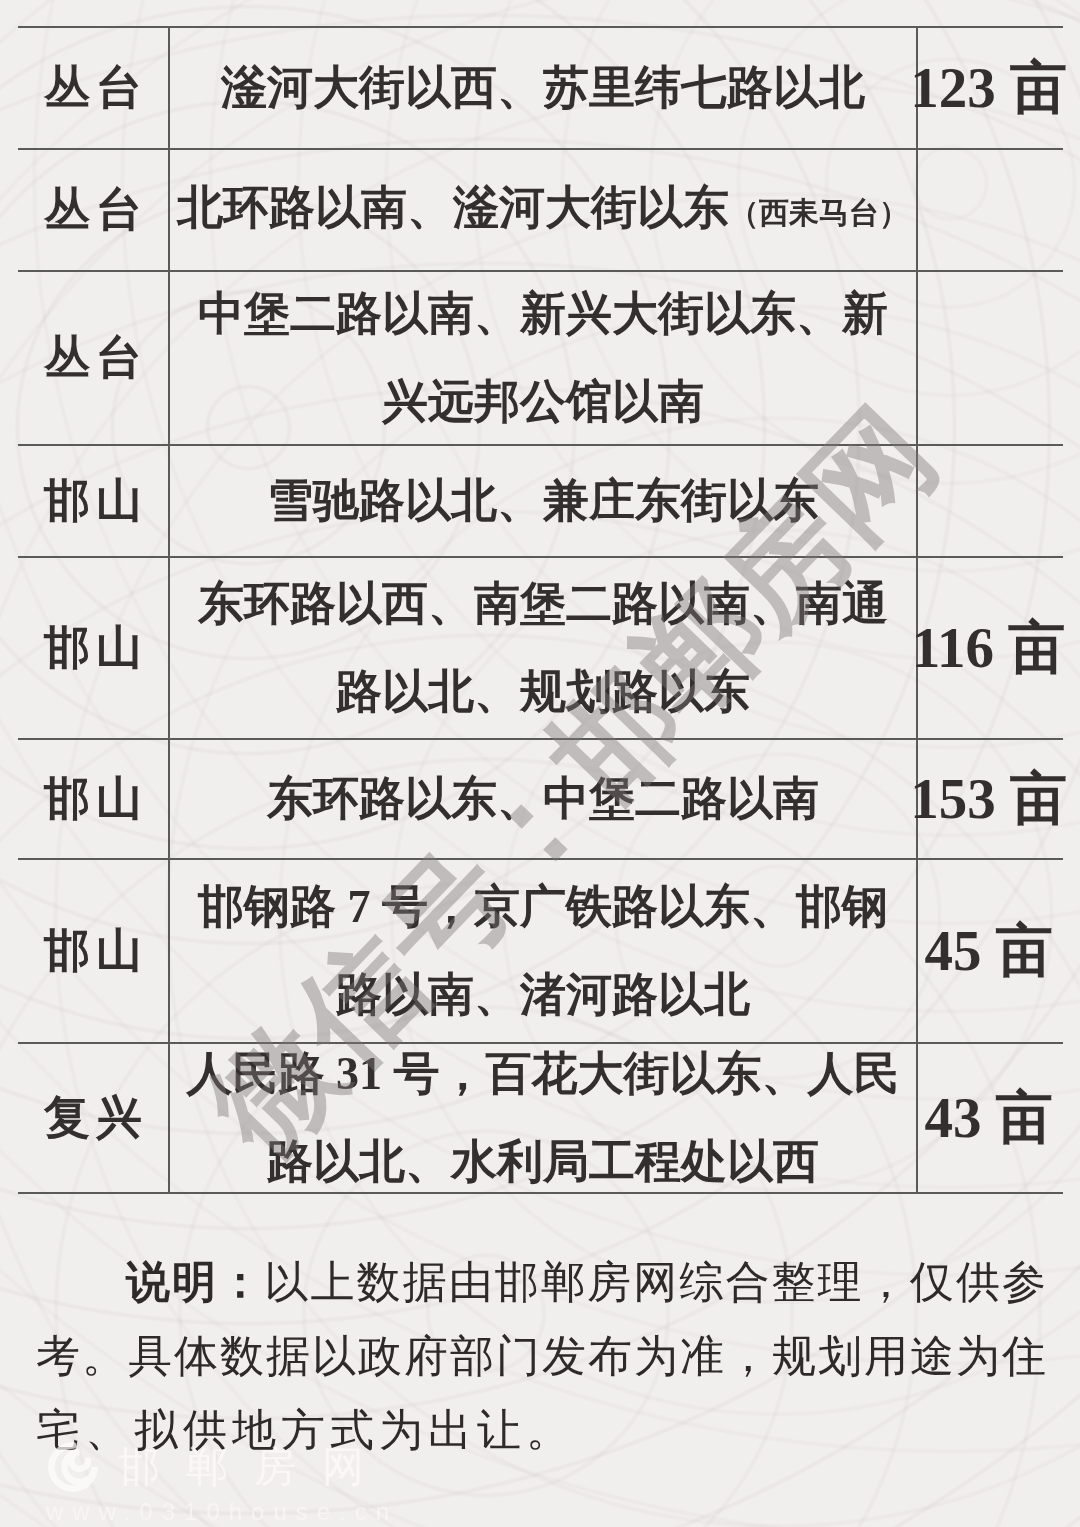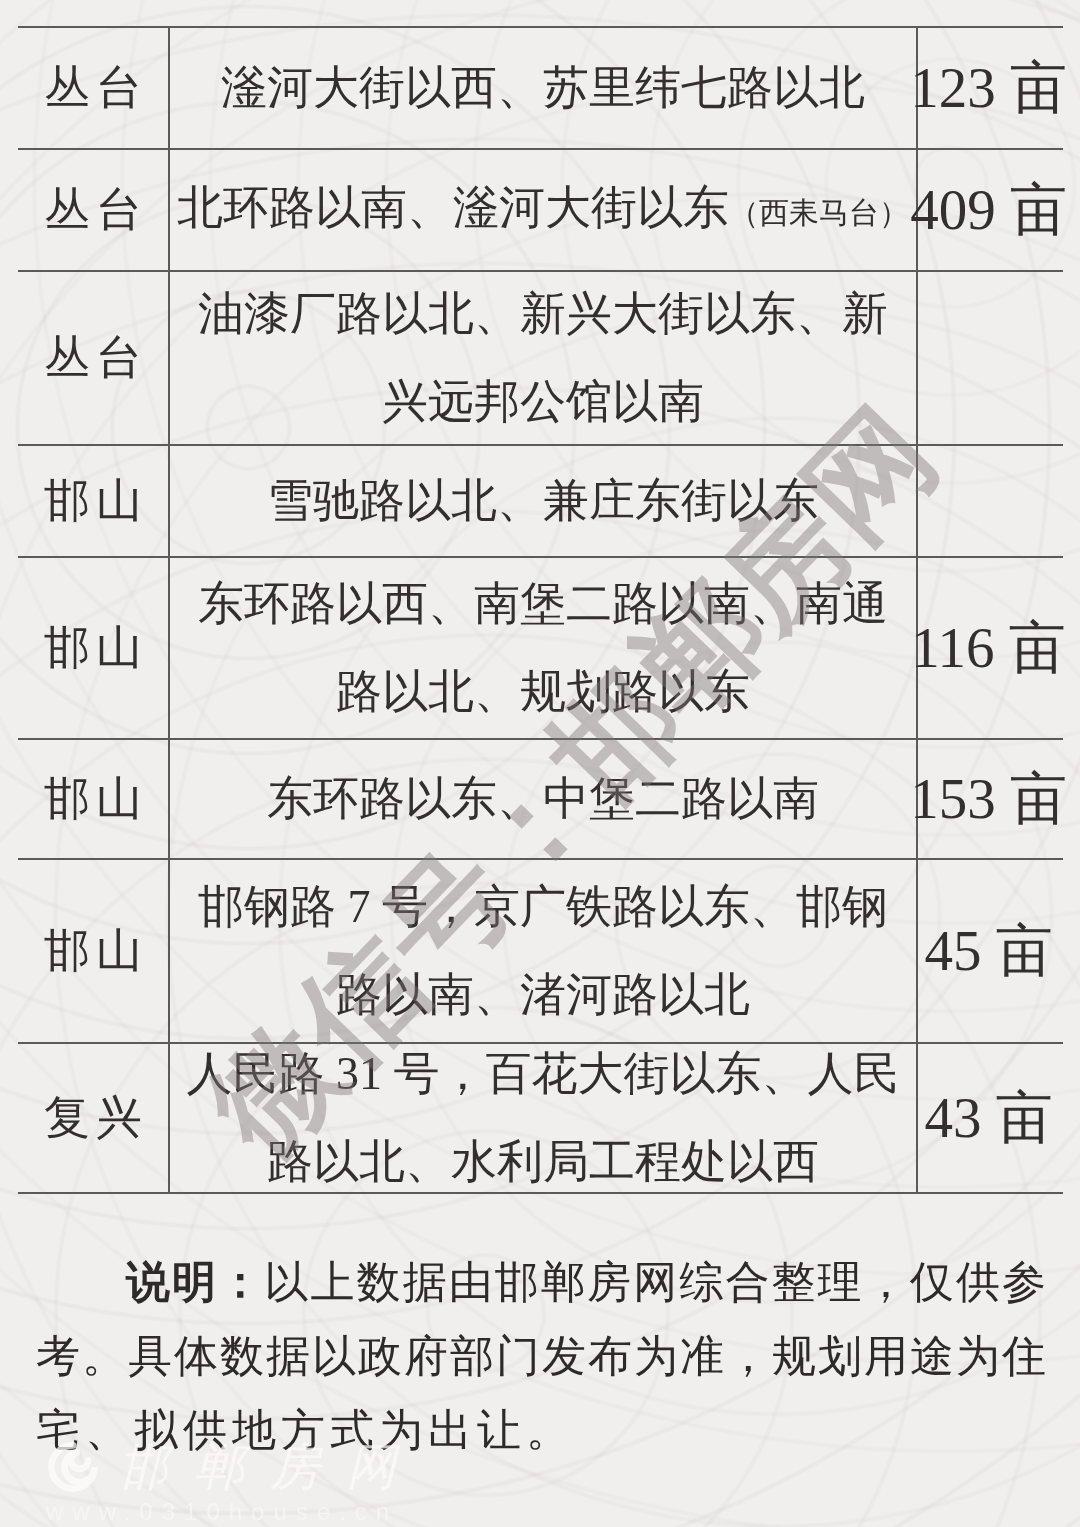--- a/index.html
+++ b/index.html
@@ -19,20 +19,21 @@
   }
   .row{
     display:flex;border-bottom:2px solid #5a5a5a;box-sizing:border-box;
   }
   .row.first{border-top:2px solid #5a5a5a;}
   .r0{height:124px;} .r1{height:122px;} .r2{height:174px;} .r3{height:112px;}
   .r4{height:182px;} .r5{height:120px;} .r6{height:184px;} .r7{height:150px;}
   .cell{
     display:flex;flex-direction:column;justify-content:center;align-items:center;
     box-sizing:border-box;
+    font-weight:bold;
   }
   .c-district{
     width:152px;border-right:2px solid #5a5a5a;
     font-size:46px;letter-spacing:6px;text-indent:6px;
   }
   .c-loc{
     width:748px;border-right:2px solid #5a5a5a;
     font-size:46px;
   }
   .loc-line{line-height:88px;white-space:nowrap;text-align:left;}
@@ -59,22 +60,22 @@
   .note-l1{padding-left:90px;box-sizing:border-box;}
   .note-label{font-weight:700;}
   .note-l3{letter-spacing:5px;}
   .logo{
     position:absolute;left:42px;top:1438px;width:560px;height:86px;
     color:rgba(255,251,251,0.75);z-index:4;
   }
   .logo-row{display:flex;align-items:center;height:58px;}
   .logo-spiral{width:62px;height:62px;flex:0 0 auto;margin-right:14px;}
   .logo-name{
-    font-size:50px;letter-spacing:26px;white-space:nowrap;
-    font-style:italic;color:rgba(255,251,251,0.72);
+    font-size:42px;letter-spacing:26px;white-space:nowrap;
+    color:rgba(255,251,251,0.72);
   }
   .logo-url{
     font-size:24px;letter-spacing:9px;margin-top:2px;margin-left:4px;
     font-family:"Liberation Sans","DejaVu Sans",sans-serif;
     color:rgba(252,248,248,0.68);white-space:nowrap;
   }
 </style>
 </head>
 <body>
 
@@ -87,27 +88,26 @@
 
     </div>
     <div class="cell c-area">123 亩</div>
   </div>
 
   <div class="row r1">
     <div class="cell c-district">丛台</div>
     <div class="cell c-loc">
       <div class="loc-line"><span>北环路以南、滏河大街以东</span><span class="loc-note-small">（西耒马台）</span></div>
     </div>
-    <div class="cell c-area">409 亩</div>
   </div>
 
   <div class="row r2">
     <div class="cell c-district">丛台</div>
     <div class="cell c-loc">
-      <div class="loc-line">油漆厂路以北、新兴大街以东、新</div>
+      <div class="loc-line">中堡二路以南、新兴大街以东、新</div>
       <div class="loc-line">兴远邦公馆以南</div>
     </div>
   </div>
 
   <div class="row r3">
     <div class="cell c-district">邯山</div>
     <div class="cell c-loc">
       <div class="loc-line">雪驰路以北、兼庄东街以东</div>
 
     </div>

